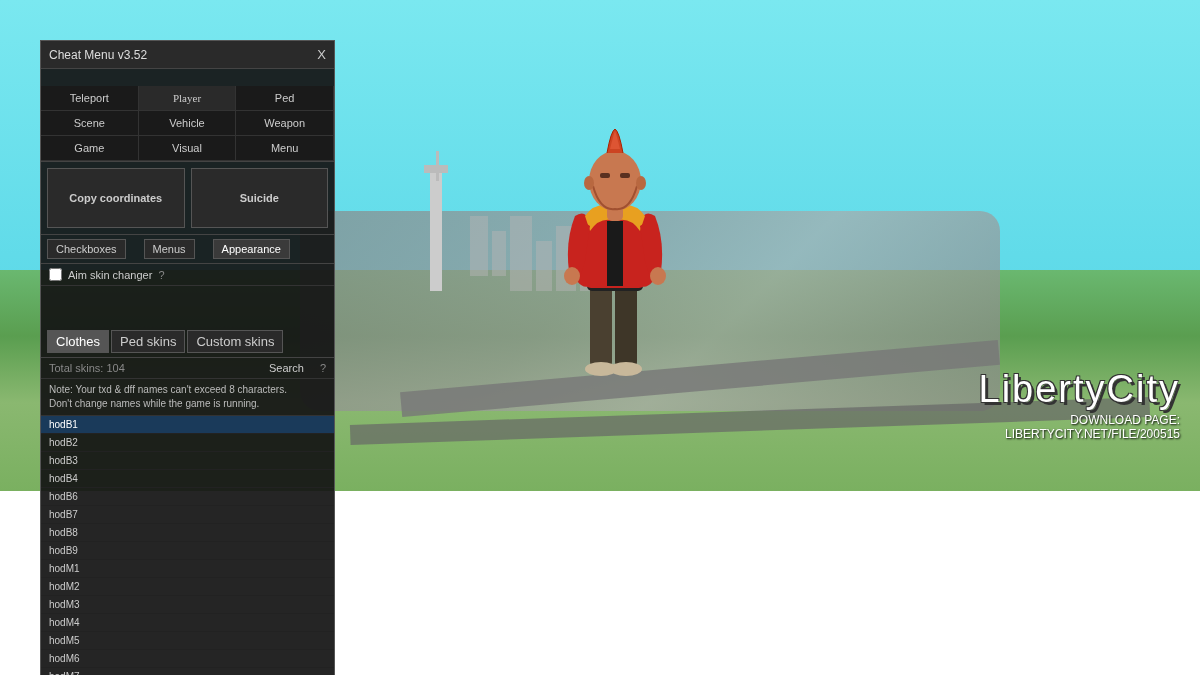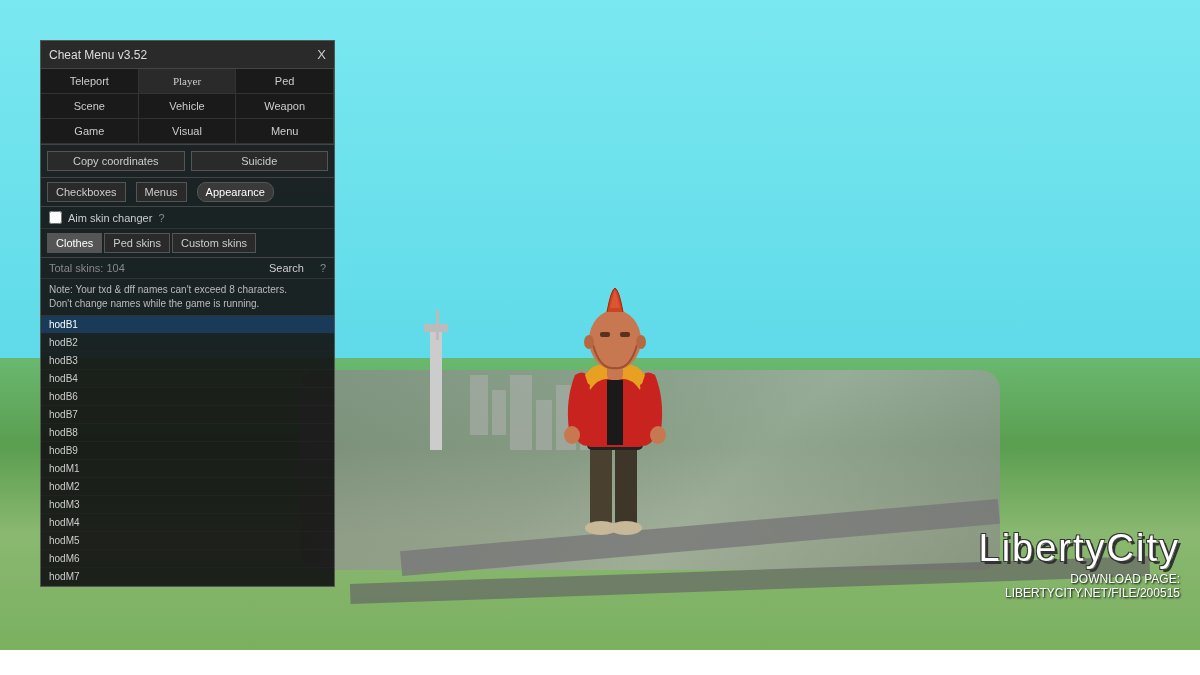--- a/index.html
+++ b/index.html
@@ -10,21 +10,21 @@
       overflow: hidden;
       font-family: Arial, sans-serif;
       font-size: 12px;
       position: relative;
     }
 
     #game-bg {
       position: absolute;
       top: 0; left: 0;
       width: 1200px;
-      height: 650px;
+      height: 491px;
       background: #5dd9e8;
       overflow: hidden;
     }
 
     
     #sky {
       position: absolute;
       top: 0; left: 0;
       width: 100%;
       height: 60%;
@@ -163,20 +163,21 @@
       color: #ccc;
       cursor: pointer;
       font-size: 13px;
     }
 
     #nav-grid {
       display: grid;
       grid-template-columns: 1fr 1fr 1fr;
       gap: 0;
       border-bottom: 1px solid #444;
+      margin-top: 17px;
     }
 
     .nav-btn {
       background: #1a1a1a;
       border: none;
       border-right: 1px solid #333;
       border-bottom: 1px solid #333;
       color: #ccc;
       padding: 6px 4px;
       font-size: 11px;
@@ -194,46 +195,46 @@
       gap: 0;
       border-bottom: 1px solid #444;
       padding: 6px;
       gap: 6px;
     }
 
     .action-btn {
       background: #2a2a2a;
       border: 1px solid #555;
       color: #ccc;
-      padding: 3px 12px;
+      padding: 23px 12px;
       font-size: 11px;
       cursor: pointer;
       flex: 1;
+      font-weight: bold;
     }
 
     #tab-bar {
       display: flex;
-      gap: 10px;
+      gap: 18px;
       padding: 4px 6px;
       border-bottom: 1px solid #444;
     }
 
     .tab-btn {
       background: #2a2a2a;
       border: 1px solid #555;
       color: #ccc;
       padding: 3px 8px;
       font-size: 11px;
       cursor: pointer;
     }
 
     .tab-btn.active {
       background: #3a3a3a;
       color: #fff;
-      border-radius: 9px;
     }
 
     #aim-skin-row {
       display: flex;
       align-items: center;
       padding: 4px 8px;
       border-bottom: 1px solid #333;
       gap: 6px;
     }
 
@@ -258,22 +259,23 @@
       gap: 2px;
       padding: 4px 6px;
       border-bottom: 1px solid #444;
     }
 
     .skin-tab-btn {
       background: #2a2a2a;
       border: 1px solid #555;
       color: #ccc;
       padding: 3px 8px;
-      font-size: 11px;
-      cursor: pointer;
+      font-size: 13px;
+      cursor: pointer;
+      margin-top: 40px;
     }
 
     .skin-tab-btn.active {
       background: #555;
       color: #fff;
     }
 
     #skins-info-bar {
       display: flex;
       justify-content: space-between;

